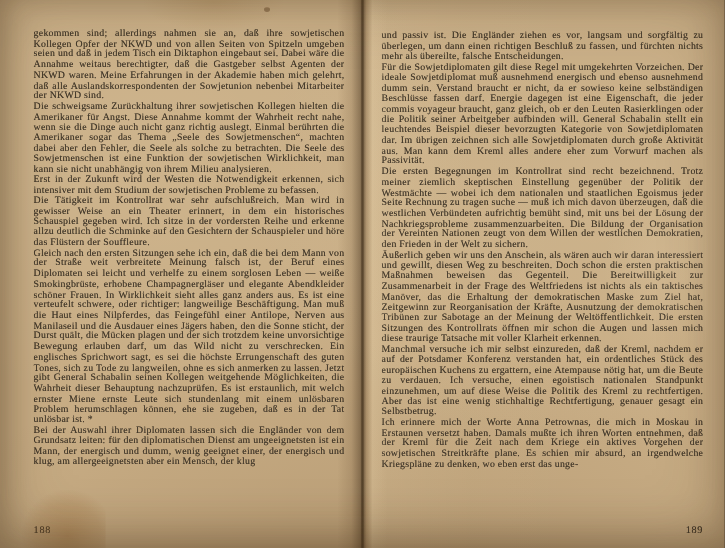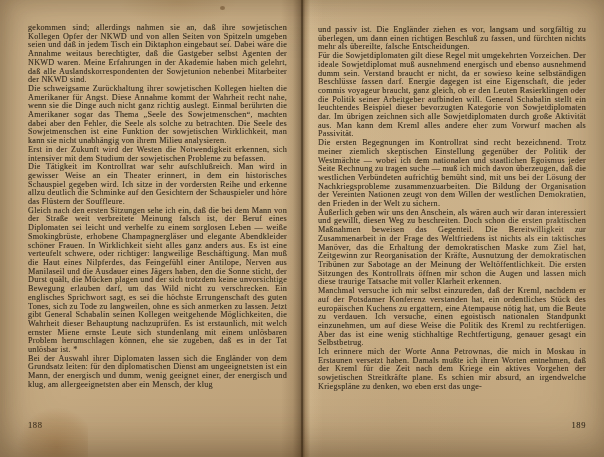--- a/index.html
+++ b/index.html
@@ -33,21 +33,21 @@
     overflow: hidden;
   }
   .text-block p { margin: 0; padding: 0; text-justify: inter-word; }
   .tb-left  { left: 28px; top: 24px; width: 259px; height: 400px; }
   .tb-right { left: 16px; top: 26px; width: 268px; height: 400px; }
   .text-block p, .page-number {
     text-shadow: 0 0 0.5px rgba(66,56,42,0.65);
   }
   .page-number {
     position: absolute;
-    top: 420px;
+    top: 436px;
     font-size: 8.5px;
     letter-spacing: 0.6px;
   }
   .pn-left  { left: 28px; }
   .pn-right { right: 18px; }
   .gutter {
     position: absolute; top: 0; left: 281px;
     width: 42px; height: 457px;
     pointer-events: none;
     background: linear-gradient(90deg,

